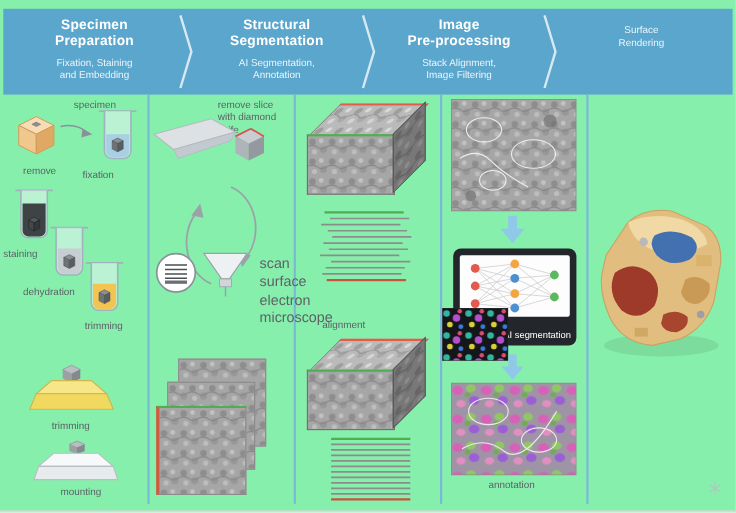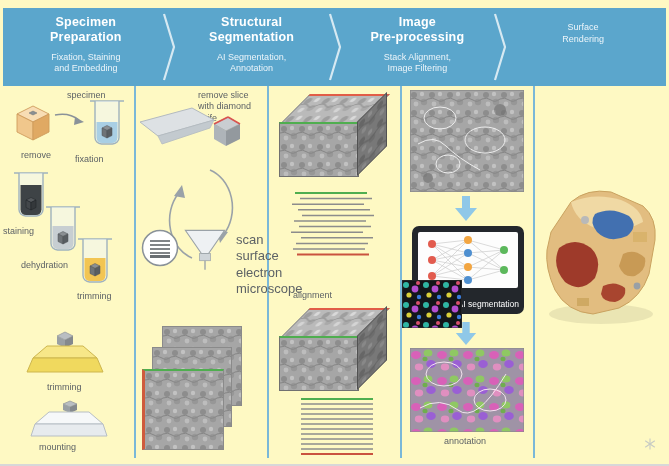--- a/index.html
+++ b/index.html
@@ -1,16 +1,16 @@
 <!DOCTYPE html>
 <html><head>
 <meta charset="utf-8">
 <style>
   html,body{margin:0;padding:0;background:#ffffff}
-  .figure{position:relative;width:669px;height:466px;font-family:"Liberation Sans",sans-serif;background:#fef9c3;overflow:hidden}
+  .figure{position:relative;width:669px;height:466px;font-family:"Liberation Sans",sans-serif;background:#86efac;overflow:hidden}
 
   
   .header{position:absolute;left:3px;top:8px;width:663px;height:78px;background:#5ba6cc;display:flex}
   .hstep{position:relative;flex:1 1 0;text-align:center;color:#fff;padding-top:7px}
   .htitle{font-size:12.5px;font-weight:bold;line-height:1.18;white-space:pre-line;letter-spacing:.2px}
   .hsub{margin-top:7px;font-size:9px;line-height:1.3;white-space:pre-line;color:#ecf5fa}
   .chev{position:absolute;right:-7px;top:0;width:14px;height:78px;z-index:3}
 
   
   .body{position:absolute;left:3px;top:86px;width:663px;height:372px;display:flex}
@@ -187,21 +187,21 @@
       </svg>
       <div class="lbl" style="left:44px;top:296px">trimming</div>
 
       <svg class="abs" style="left:24px;top:312px;width:84px;height:46px" viewBox="0 0 84 46">
         <polygon points="36,6 43,3 50,6 43,9" fill="#b9bec2" stroke="#8f9498" stroke-width="0.7"></polygon>
         <polygon points="36,6 43,9 43,15 36,12" fill="#9aa0a4"></polygon>
         <polygon points="50,6 43,9 43,15 50,12" fill="#84898d"></polygon>
         <polygon points="22,14 62,14 76,26 8,26" fill="#f6f8f9" stroke="#b7bec4" stroke-width="1"></polygon>
         <polygon points="8,26 76,26 80,38 4,38" fill="#e7ebee" stroke="#b7bec4" stroke-width="1"></polygon>
       </svg>
-      <div class="lbl" style="left:36px;top:356px">mounting</div>
+      <div class="lbl" style="left:52px;top:356px">mounting</div>
 
     </div>
 
     <div class="col">
 
       <div class="lbl" style="left:62px;top:4px">remove slice
 with diamond
 knife</div>
 
       <svg class="abs" style="left:2px;top:20px;width:104px;height:50px" viewBox="0 0 104 50">

